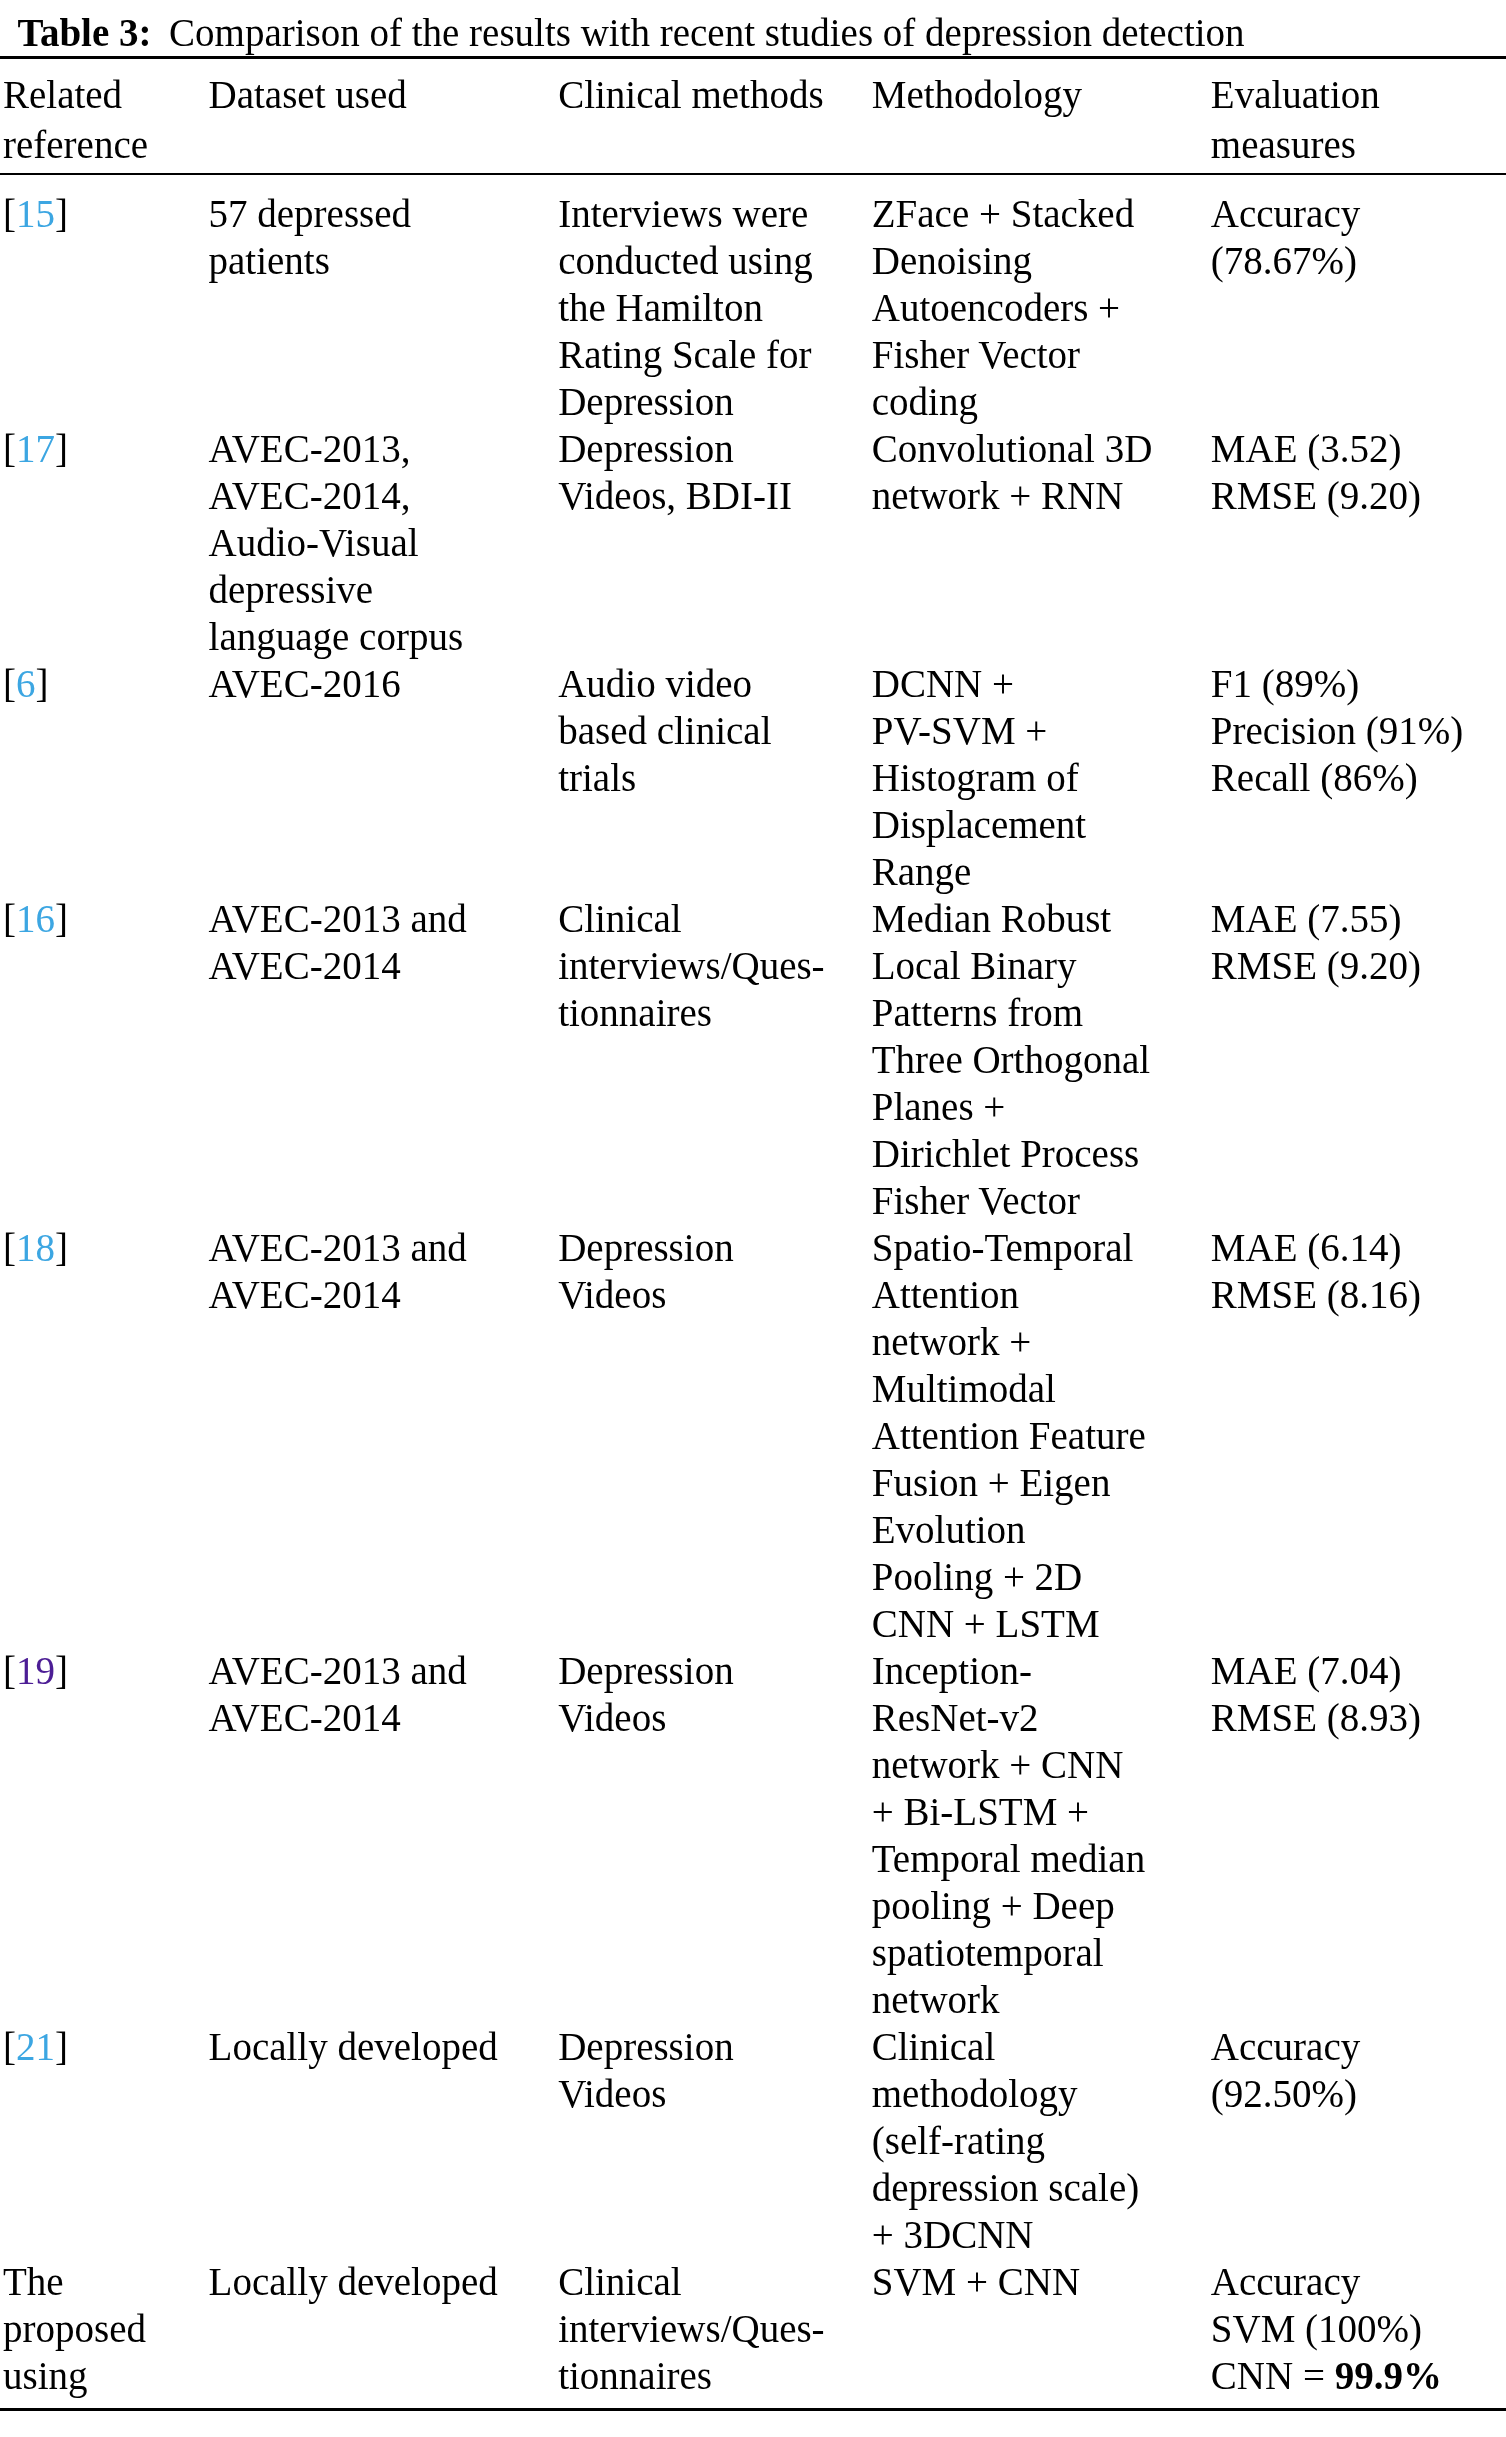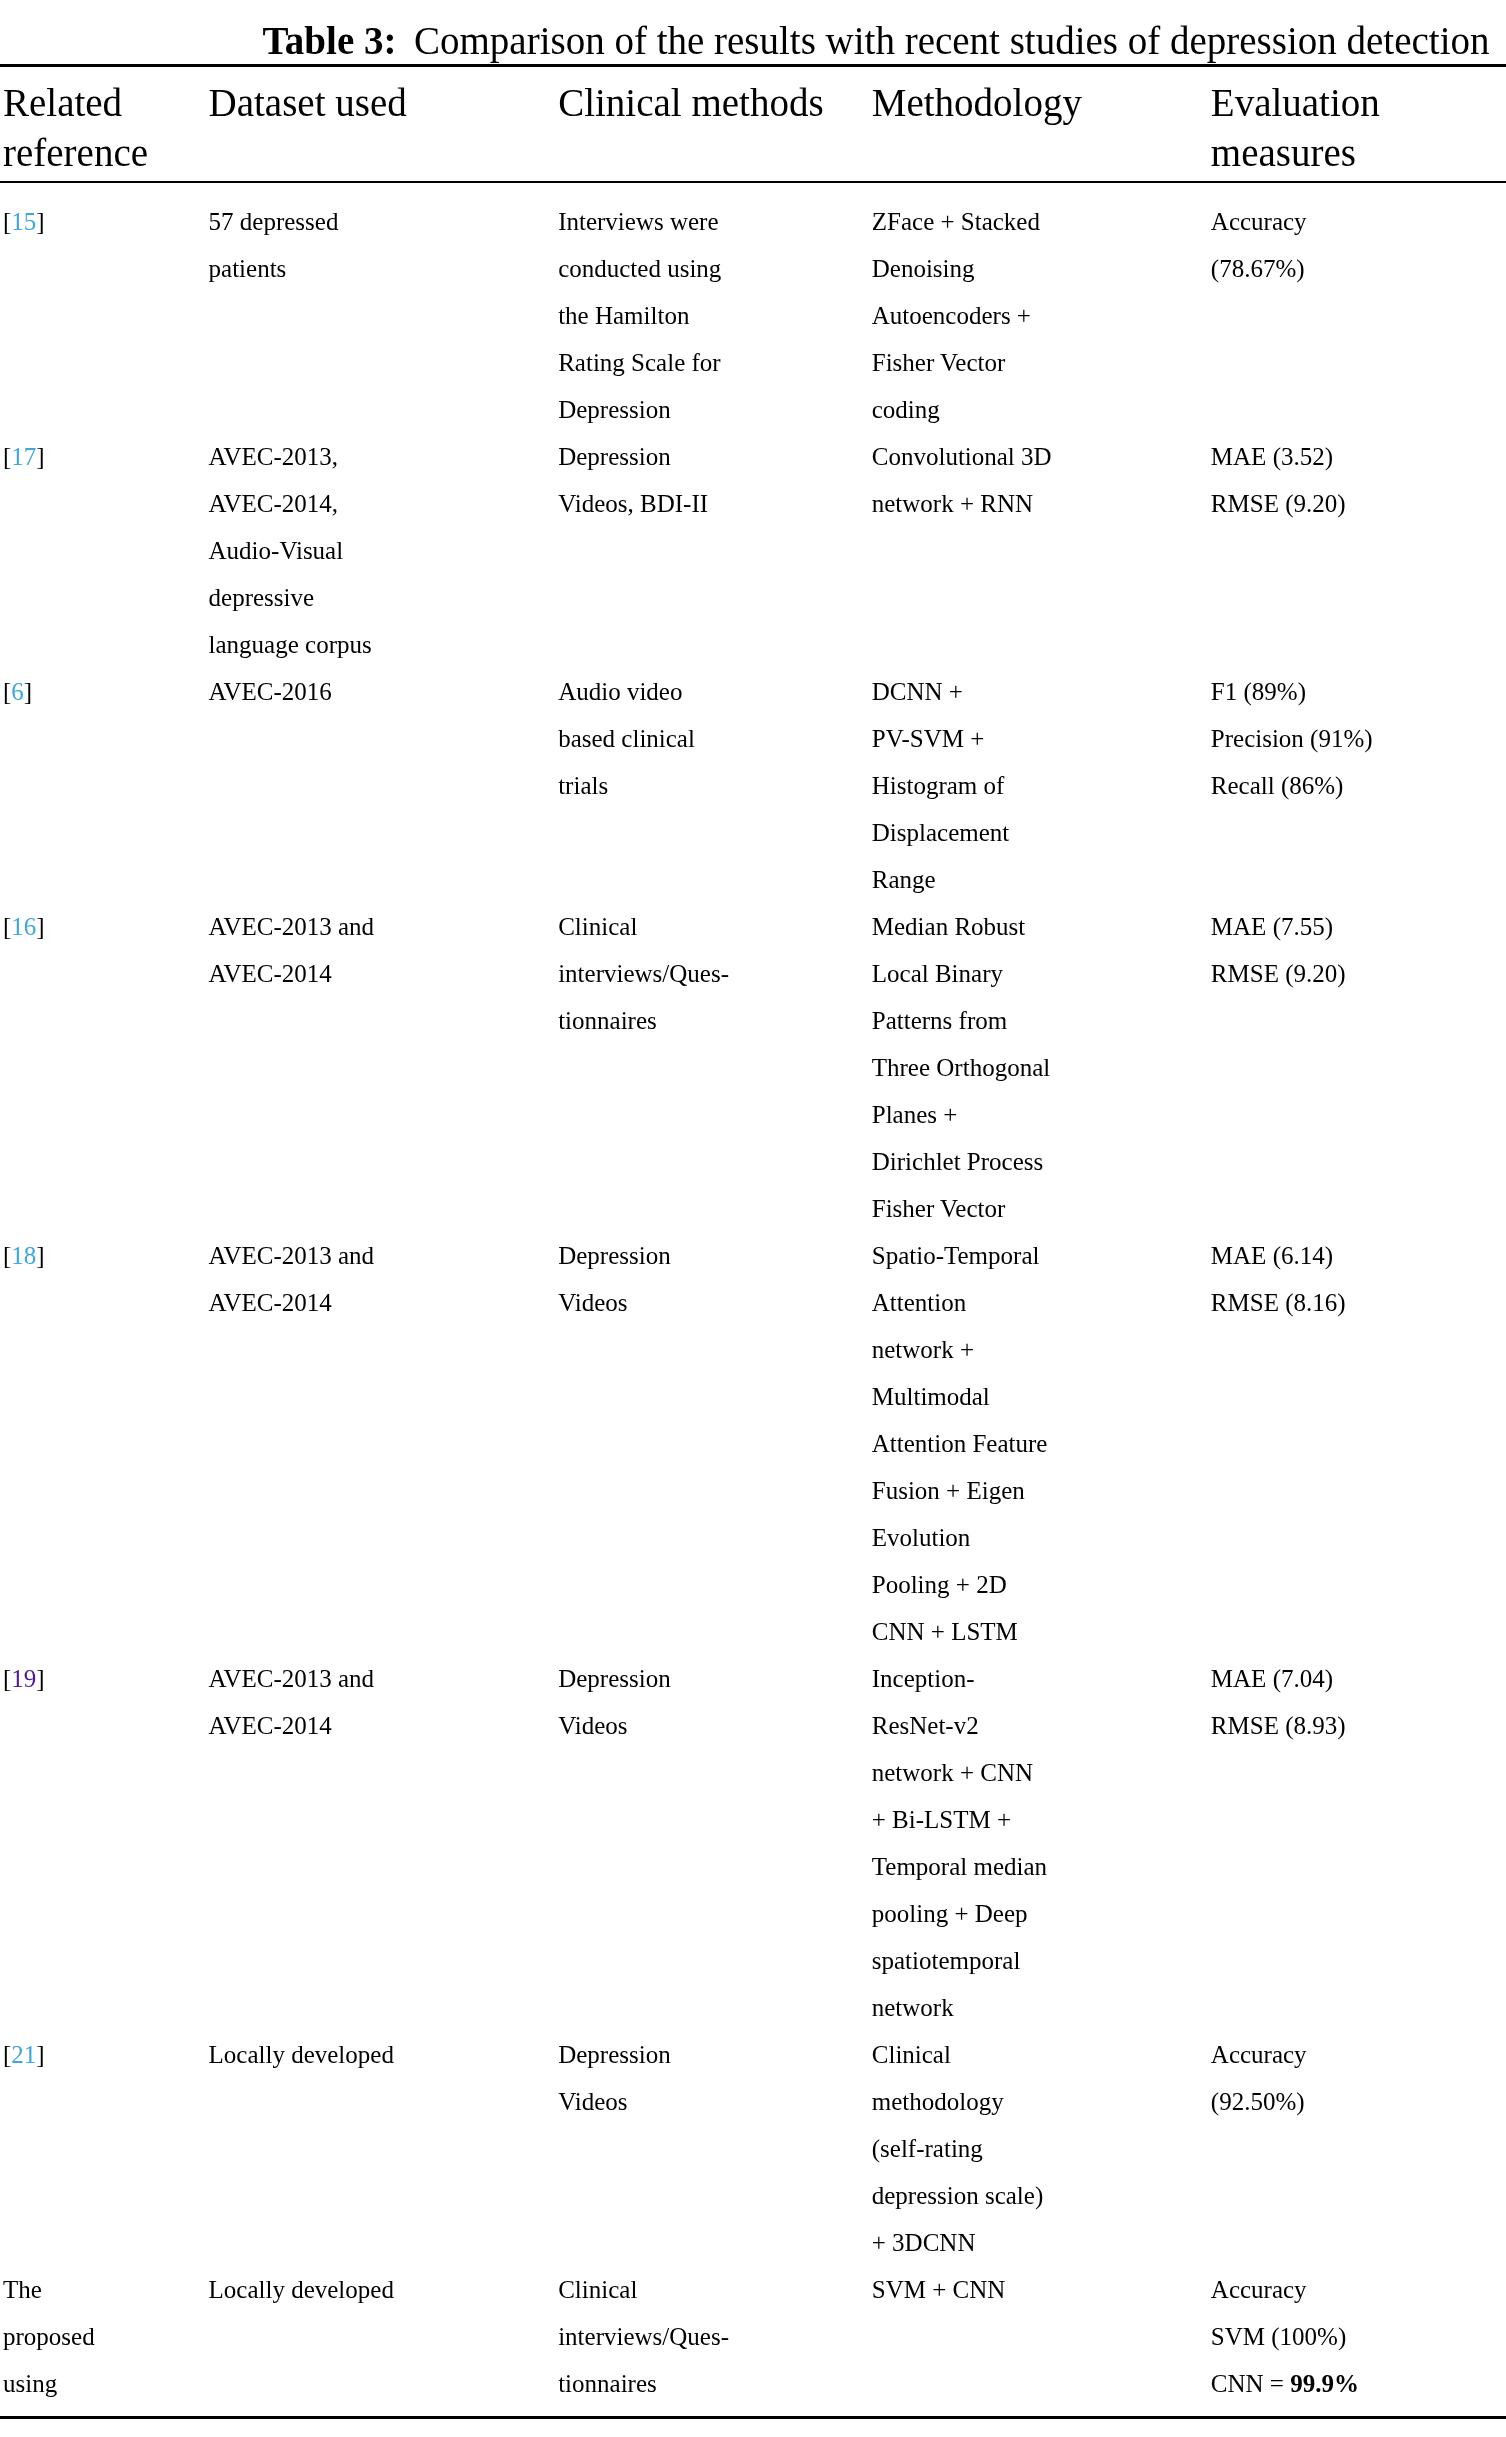--- a/index.html
+++ b/index.html
@@ -9,26 +9,25 @@
     color: #000000;
     font-family: "Liberation Serif", "DejaVu Serif", serif;
   }
   .page {
     width: 1507px;
     background: #ffffff;
   }
   .caption {
     font-size: 39px;
     line-height: 46px;
-    text-align: right;
+    text-align: left;
     padding: 9.6px 17.5px 0 17.5px;
     height: 56px;
     box-sizing: border-box;
     white-space: nowrap;
-    margin-top: 8px;
   }
   .caption .cap-label {
     font-weight: bold;
     margin-right: 0.45em;
   }
   table.cmp {
     width: 100%;
     border-collapse: collapse;
     table-layout: fixed;
     border-top: 3.5px solid #000;
@@ -38,21 +37,21 @@
     font-weight: normal;
     text-align: left;
     vertical-align: top;
     font-size: 39px;
     line-height: 50px;
     padding: 10.5px 0 3.5px 0;
     border-bottom: 2.6px solid #000;
   }
   tbody td {
     vertical-align: top;
-    font-size: 25px;
+    font-size: 39px;
     line-height: 47px;
     padding: 0;
   }
   tbody tr:first-child td { padding-top: 15px; }
   tbody tr:last-child td  { padding-bottom: 8.8px; }
   th.col-ref, td.col-ref { padding-left: 3px; }
   .line { white-space: nowrap; }
   .bold { font-weight: bold; }
 </style>
 </head>

